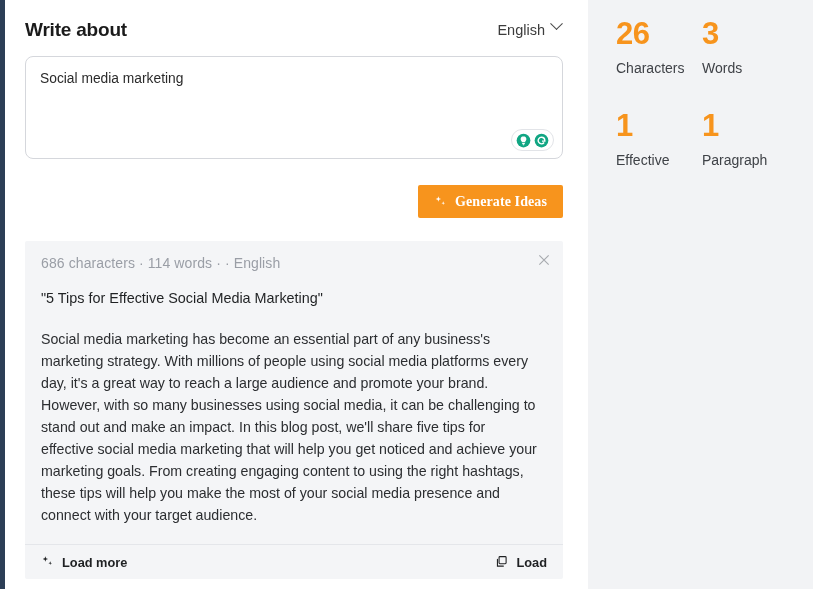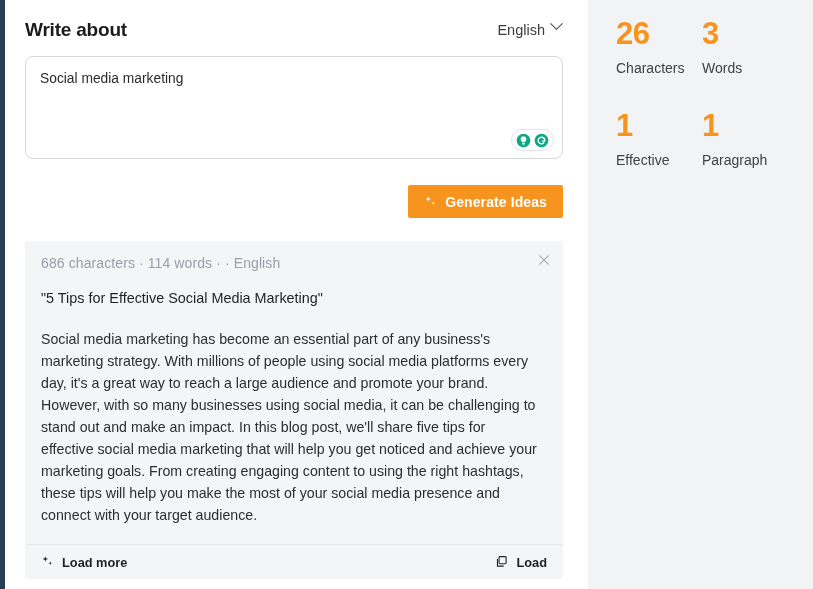--- a/index.html
+++ b/index.html
@@ -117,21 +117,21 @@
     margin-top: 26px;
   }
   .gen-btn {
     display: inline-flex;
     align-items: center;
     gap: 8px;
     background: #f7941d;
     color: #ffffff;
     border: none;
     border-radius: 2px;
-    font-family: Liberation Sans, sans-serif;
+    font-family: Liberation Serif, serif;
     font-size: 14px;
     font-weight: bold;
     padding: 0 16px;
     height: 33px;
     cursor: pointer;
     letter-spacing: 0.1px;
   }
   .sparkle {
     display: inline-block;
     width: 13px;

